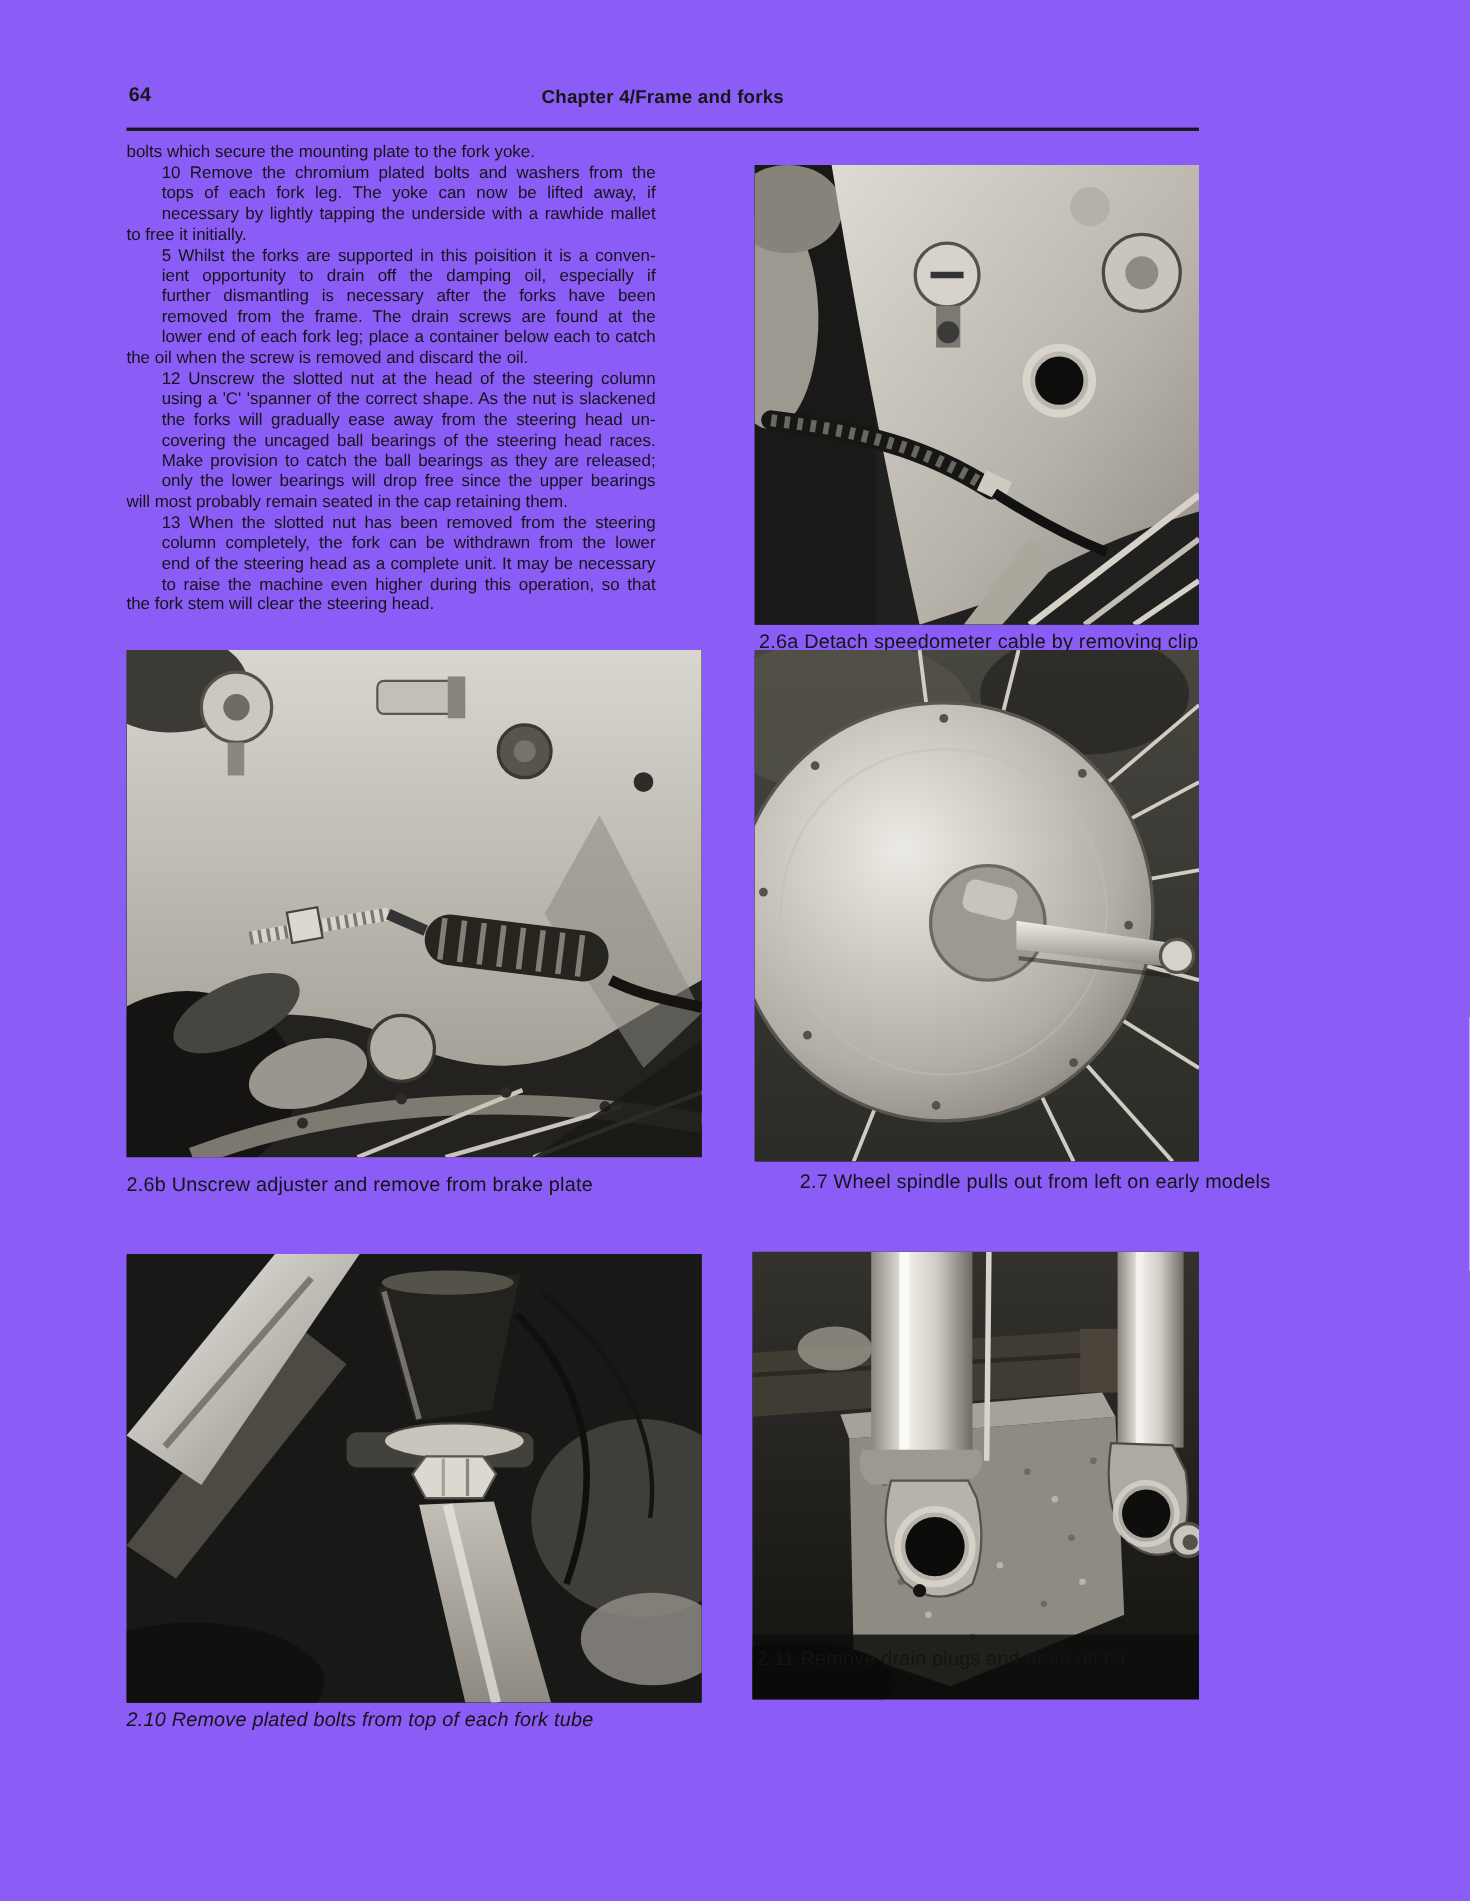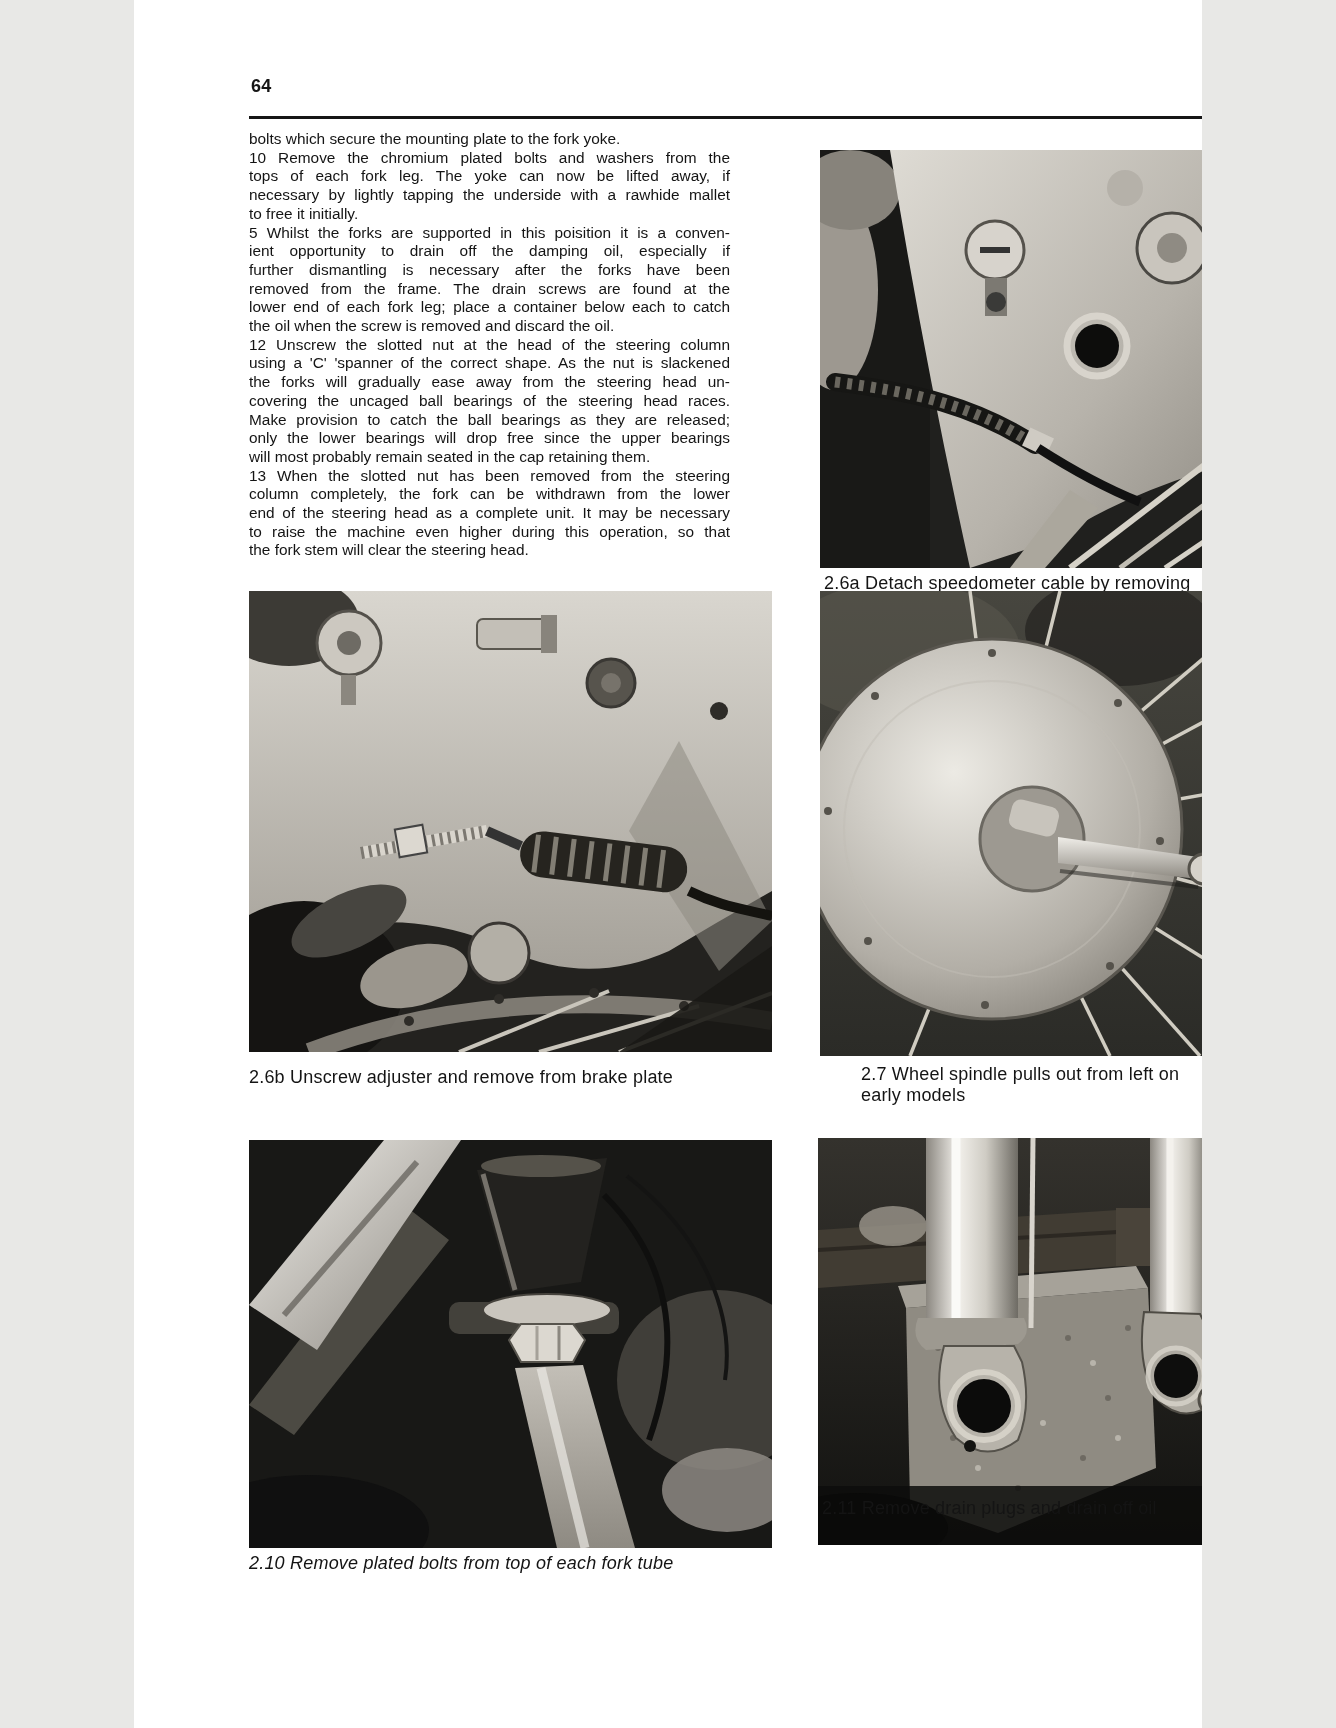--- a/index.html
+++ b/index.html
@@ -1,48 +1,49 @@
 <!DOCTYPE html>
 <html><head>
 <meta charset="utf-8">
 <style>
   html,body{margin:0;padding:0;background:#e8e8e6;}
   #page{
-    position:relative;width:1068px;height:1728px;margin:0 auto;
-    background:#ffffff;color:#161616;
+    position:relative;width:1336px;height:1728px;margin:0 auto;
+    background:#8b5cf6;color:#161616;
     font-family:"Liberation Sans","DejaVu Sans",sans-serif;
     overflow:hidden;
   }
   .abs{position:absolute;}
   #page-number{left:117px;top:76px;font-size:18px;font-weight:700;letter-spacing:.3px;}
   #chapter-title{left:115px;top:79px;width:975px;text-align:center;font-size:17px;font-weight:700;letter-spacing:.2px;}
   #header-rule{left:115px;top:116px;width:975px;height:3px;background:#161616;}
   #body-text{left:115px;top:130px;width:481px;font-size:15.4px;line-height:18.7px;color:#141414;}
   .tline{text-align:left;white-space:normal;}
-  .tline.j{text-align:justify;text-align-last:justify;}
+  .tline.j{text-align:justify;text-align-last:justify;margin-left:32px;}
   .photo{position:absolute;overflow:hidden;background:#2a2a28;}
   .photo svg{display:block;width:100%;height:100%;}
   .caption{position:absolute;font-size:18px;color:#141414;letter-spacing:.2px;}
   #photo-26a{left:686px;top:150px;width:404px;height:418px;}
   #cap-26a{left:690px;top:573px;}
   #photo-26b{left:115px;top:591px;width:523px;height:461px;}
   #cap-26b{left:115px;top:1067px;}
   #photo-27{left:686px;top:591px;width:404px;height:465px;}
   #cap-27{left:727px;top:1064px;}
   #photo-210{left:115px;top:1140px;width:523px;height:408px;}
   #cap-210{left:115px;top:1553px;font-style:italic;}
   #photo-211{left:684px;top:1138px;width:406px;height:407px;}
   #cap-211{left:688px;top:1498px;}
 </style>
 </head>
 <body>
 
 <div id="page">
 
   <div class="abs" id="page-number">64</div>
+  <div class="abs" id="chapter-title">Chapter 4/Frame and forks</div>
   <div class="abs" id="header-rule"></div>
 
   <div class="abs" id="body-text">
       <div class="tline">bolts which secure the mounting plate to the fork yoke.</div>
       <div class="tline j">10 Remove the chromium plated bolts and washers from the</div>
       <div class="tline j">tops of each fork leg. The yoke can now be lifted away, if</div>
       <div class="tline j">necessary by lightly tapping the underside with a rawhide mallet</div>
       <div class="tline">to free it initially.</div>
       <div class="tline j">5 Whilst the forks are supported in this poisition it is a conven-</div>
       <div class="tline j">ient opportunity to drain off the damping oil, especially if</div>

